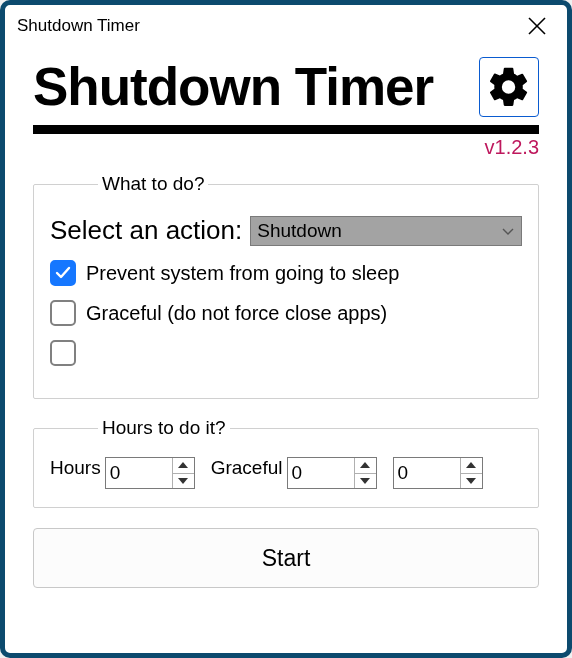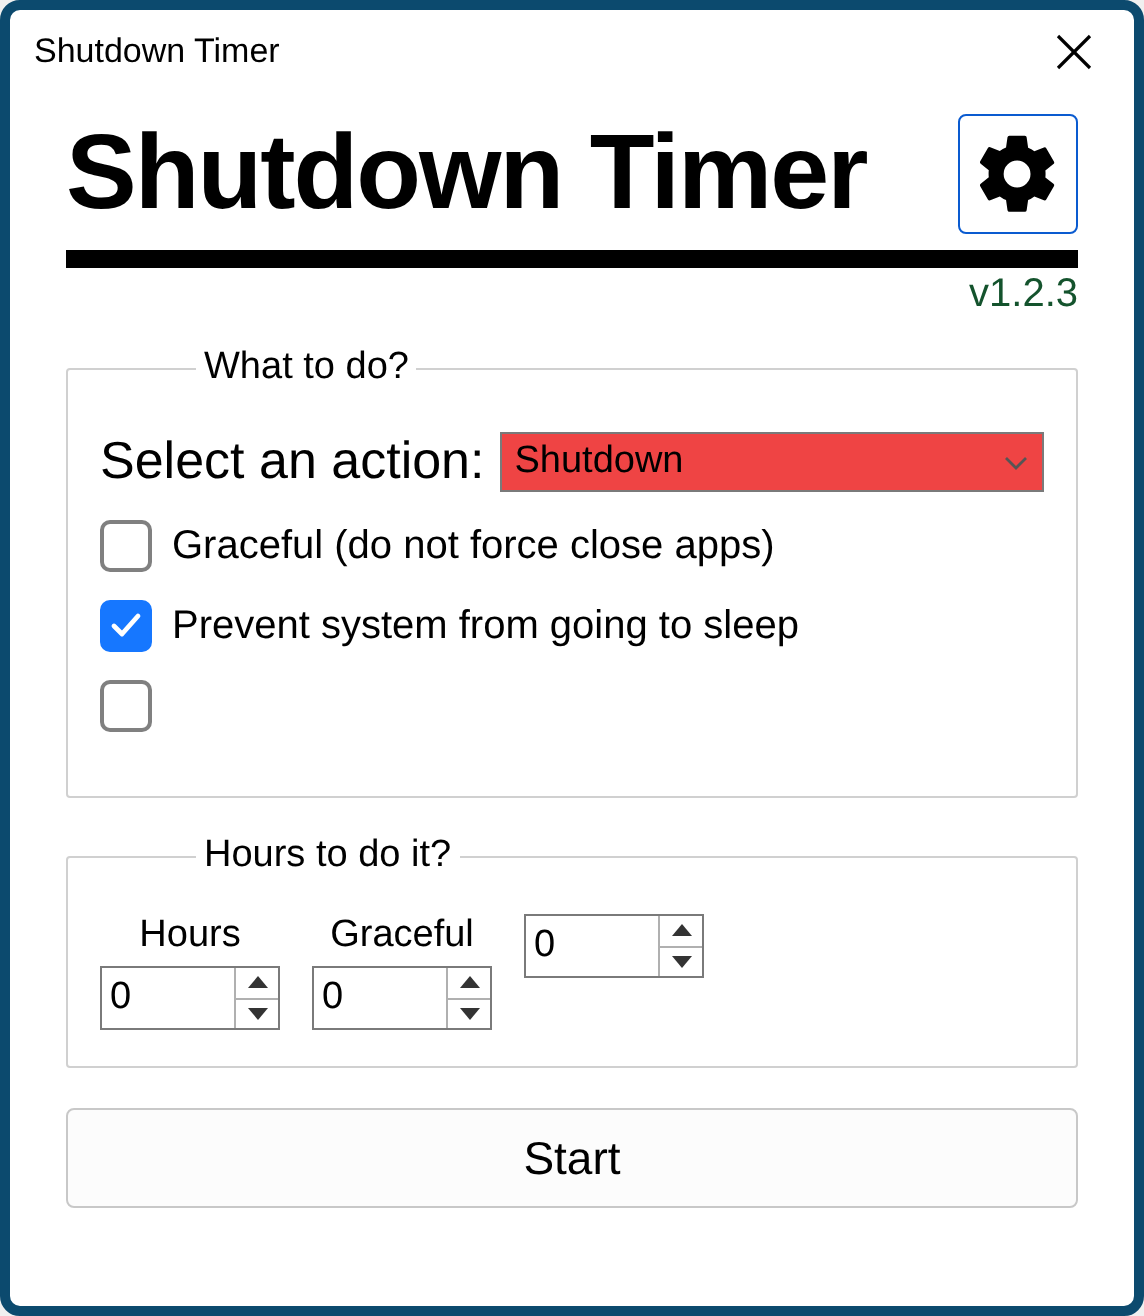--- a/index.html
+++ b/index.html
@@ -87,21 +87,21 @@
     }
     .thick-rule {
       height: 9px;
       background: #000;
       margin-top: 8px;
       width: 100%;
     }
     .version-row {
       text-align: right;
       font-size: 20px;
-      color: #14532d;
+      color: #be185d;
       margin-top: 2px;
       margin-bottom: 14px;
     }
     fieldset {
       border: 1px solid #d0d0d0;
       border-radius: 2px;
       padding: 14px 16px 18px 16px;
       margin-bottom: 18px;
     }
     legend {
@@ -119,21 +119,21 @@
     }
     .action-label {
       font-size: 26px;
       color: #000;
     }
     .select-wrap {
       flex: 1;
       position: relative;
       height: 30px;
       border: 1px solid #7a7a7a;
-      background: #ef4444;
+      background: #a3a3a3;
       display: flex;
       align-items: center;
       padding: 0 28px 0 6px;
     }
     .select-value {
       font-size: 19px;
       color: #000;
     }
     .select-arrow {
       position: absolute;
@@ -177,23 +177,22 @@
       font-size: 20px;
       color: #000;
     }
     .time-row {
       display: flex;
       gap: 16px;
       margin-top: 4px;
     }
     .time-col {
       display: flex;
-      flex-direction: column;
+      flex-direction: row;
       gap: 4px;
-      align-items: center;
     }
     .time-label {
       font-size: 19px;
       color: #000;
     }
     .spinner {
       width: 90px;
       height: 32px;
       border: 1px solid #7a7a7a;
       background: #fff;
@@ -222,21 +221,21 @@
       cursor: pointer;
     }
     .spinner-btn + .spinner-btn {
       border-top: 1px solid #b0b0b0;
     }
     .spinner-btn svg {
       width: 10px;
       height: 6px;
     }
     .start-button {
-      height: 50px;
+      height: 60px;
       border: 1px solid #c8c8c8;
       border-radius: 4px;
       background: #fcfcfc;
       font-size: 23px;
       color: #000;
       display: flex;
       align-items: center;
       justify-content: center;
       cursor: pointer;
       margin-top: 2px;
@@ -275,32 +274,32 @@
       <div class="action-row">
         <span class="action-label">Select an action:</span>
         <div class="select-wrap">
           <span class="select-value">Shutdown</span>
           <svg class="select-arrow" viewBox="0 0 14 14">
             <polyline points="2,5 7,10 12,5" fill="none" stroke="#555" stroke-width="1.4"></polyline>
           </svg>
         </div>
       </div>
       <div class="cb-row">
-        <div class="checkbox">
-          
-        </div>
-        <span class="cb-label">Graceful (do not force close apps)</span>
-      </div>
-      <div class="cb-row">
         <div class="checkbox checked">
           <svg viewBox="0 0 18 18">
             <polyline points="3,9 7,13 15,4" fill="none" stroke="#fff" stroke-width="2.4" stroke-linecap="round" stroke-linejoin="round"></polyline>
           </svg>
         </div>
         <span class="cb-label">Prevent system from going to sleep</span>
+      </div>
+      <div class="cb-row">
+        <div class="checkbox">
+          
+        </div>
+        <span class="cb-label">Graceful (do not force close apps)</span>
       </div>
       <div class="cb-row">
         <div class="checkbox">
           
         </div>
       </div>
     </fieldset>
 
     <fieldset>
       <legend>Hours to do it?</legend>

